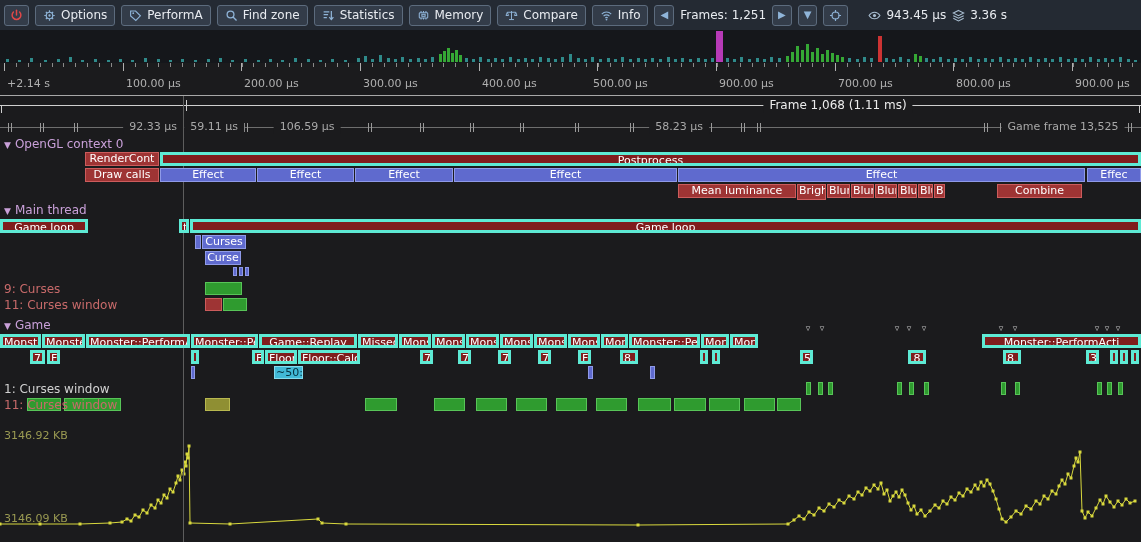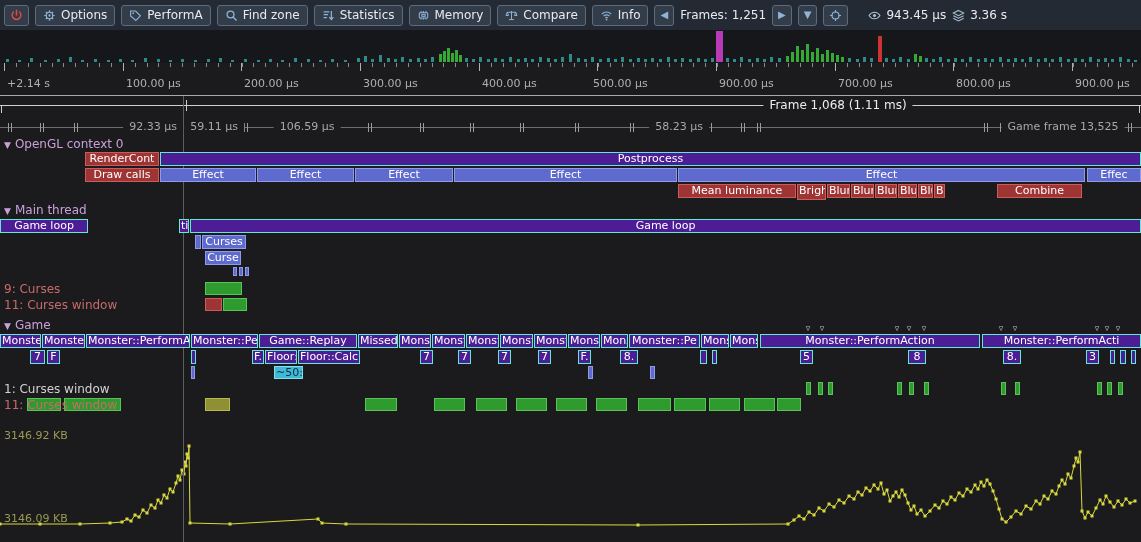--- a/index.html
+++ b/index.html
@@ -38,21 +38,21 @@
   .blabel.dim{font-size:11px;color:#a8a8a8;line-height:14px;}
   
   .vline{position:absolute;width:1px;background:#5d5d5d;}
   .sechdr{position:absolute;font-size:12px;color:#c9a0d9;white-space:nowrap;}
   .sechdr .arrow{font-size:9px;margin-right:4px;}
   .sechdr .suffix{color:#8a8a8a;font-size:11px;}
   .sechdr .hicon{display:inline-block;width:12px;height:12px;margin:0 3px -2px 2px;}
   .sechdr .hicon svg{width:12px;height:12px;display:block;}
   .bar{position:absolute;box-sizing:border-box;font-size:11px;line-height:12px;color:#fff;
        text-align:center;overflow:hidden;white-space:nowrap;padding:0 1px;}
-  .c-zone{background:#4c1d95;border:1px solid #5eead4;}
+  .c-zone{background:#7f1d1d;border:3px solid #5eead4;}
   .c-effect{background:#5f6ace;border:1px solid #8f9ae8;}
   .c-red{background:#9e3434;border:1px solid #cc5c5c;}
   .c-green{background:#2f9b2f;border:1px solid #58c458;}
   .c-olive{background:#8f8f33;border:1px solid #b8b84f;}
   .c-cyan{background:#41b9d6;border:1px solid #83dcee;color:#05303e;}
   .rowlabel{position:absolute;font-size:12px;white-space:nowrap;}
   .mk{position:absolute;color:#c0c0c0;font-size:9px;transform:translateX(-50%);line-height:1;}
   .memlbl{position:absolute;font-size:11px;color:#9a9a52;}
   .memwrap{position:absolute;top:0;left:0;}
 </style>
@@ -668,21 +668,20 @@
     <div class="bar c-zone" style="left: 399px; top: 334px; width: 32px; height: 14px;">Monst</div>
     <div class="bar c-zone" style="left: 432px; top: 334px; width: 33px; height: 14px;">Monst</div>
     <div class="bar c-zone" style="left: 466px; top: 334px; width: 33px; height: 14px;">Monst</div>
     <div class="bar c-zone" style="left: 500px; top: 334px; width: 33px; height: 14px;">Monst</div>
     <div class="bar c-zone" style="left: 534px; top: 334px; width: 33px; height: 14px;">Monst</div>
     <div class="bar c-zone" style="left: 568px; top: 334px; width: 32px; height: 14px;">Monste</div>
     <div class="bar c-zone" style="left: 601px; top: 334px; width: 27px; height: 14px;">Mons</div>
     <div class="bar c-zone" style="left: 629px; top: 334px; width: 71px; height: 14px;">Monster::Pe</div>
     <div class="bar c-zone" style="left: 701px; top: 334px; width: 28px; height: 14px;">Mons</div>
     <div class="bar c-zone" style="left: 730px; top: 334px; width: 28px; height: 14px;">Mons</div>
-    <div class="bar c-zone" style="left: 760px; top: 334px; width: 220px; height: 14px;">Monster::PerformAction</div>
     <div class="bar c-zone" style="left: 982px; top: 334px; width: 159px; height: 14px;">Monster::PerformActi</div>
     <div class="bar c-zone" style="left: 30px; top: 350px; width: 15px; height: 14px;">7</div>
     <div class="bar c-zone" style="left: 47px; top: 350px; width: 13px; height: 14px;">F</div>
     <div class="bar c-zone" style="left: 191px; top: 350px; width: 5px; height: 14px;"></div>
     <div class="bar c-zone" style="left: 252px; top: 350px; width: 12px; height: 14px;">F.</div>
     <div class="bar c-zone" style="left: 265px; top: 350px; width: 32px; height: 14px;">Floor:</div>
     <div class="bar c-zone" style="left: 298px; top: 350px; width: 62px; height: 14px;">Floor::Calc</div>
     <div class="bar c-zone" style="left: 420px; top: 350px; width: 13px; height: 14px;">7</div>
     <div class="bar c-zone" style="left: 458px; top: 350px; width: 13px; height: 14px;">7</div>
     <div class="bar c-zone" style="left: 498px; top: 350px; width: 13px; height: 14px;">7</div>

